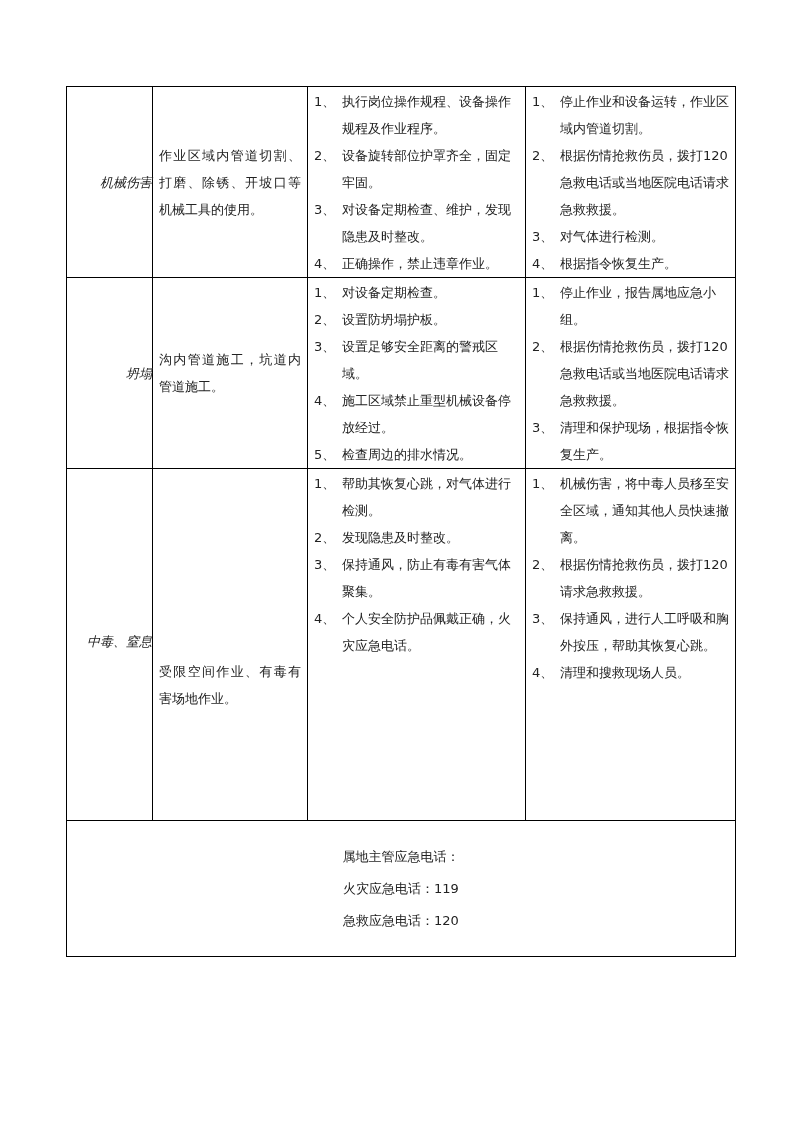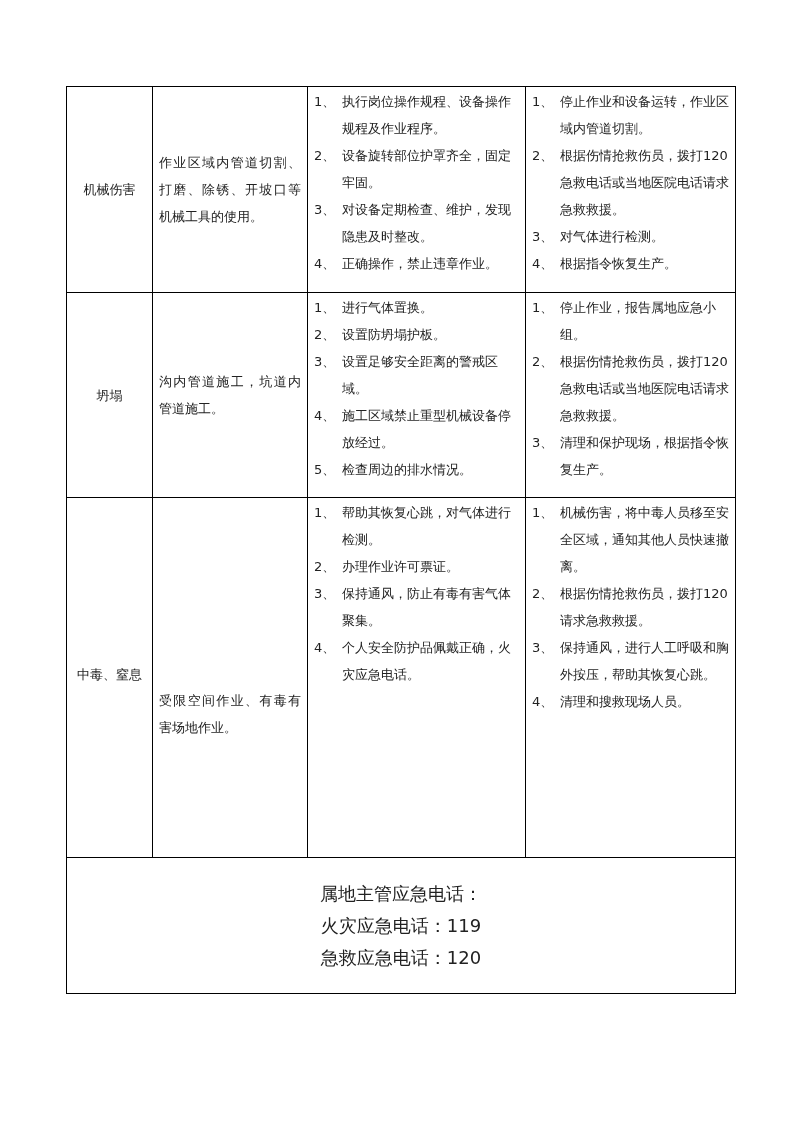--- a/index.html
+++ b/index.html
@@ -1,33 +1,33 @@
 <!DOCTYPE html>
 <html><head>
 <meta charset="utf-8">
 <style>
   html, body { margin: 0; padding: 0; background: #ffffff; }
   body { width: 793px; height: 1122px; position: relative; font-family: "DejaVu Sans", sans-serif; color: #222; }
   .tbl { position: absolute; left: 66px; top: 86px; width: 633px; border-collapse: collapse; table-layout: fixed; }
   .tbl td { border: 1.3px solid #000; vertical-align: middle; padding: 0; font-size: 13px; line-height: 27px; }
-  .c-hazard { width: 85px; text-align: center; }
-  .c-scope { width: 142px; padding: 8px 6px !important; text-align: justify; }
+  .c-hazard { width: 85px; text-align: right; font-style: italic; }
+  .c-scope { width: 142px; padding: 0 6px !important; text-align: justify; }
   .c-measure { width: 207px; vertical-align: top !important; padding: 1px 4px 0 6px !important; }
   .c-response { width: 199px; vertical-align: top !important; padding: 1px 4px 0 6px !important; }
   .r1 td { height: 189px; }
   .r2 td { height: 188px; }
   .r3 td { height: 271px; }
   .r3 .c-scope { padding-top: 80px !important; }
   .r3 .c-hazard { padding-bottom: 6px !important; }
   .r4 td { height: 135px; text-align: center; }
   ol.items { list-style: none; margin: 0; padding: 0; }
   ol.items li { display: flex; }
   ol.items li .num { flex: 0 0 28px; }
   ol.items li .txt { flex: 1; }
-  .contact-line { line-height: 32px; font-size: 18px; }
+  .contact-line { line-height: 32px; font-size: 13px; }
 </style>
 </head>
 <body>
 
 <table class="tbl">
   <tbody>
       <tr class="r1">
     <td class="c-hazard">机械伤害</td>
     <td class="c-scope">作业区域内管道切割、打磨、除锈、开坡口等机械工具的使用。</td>
     <td class="c-measure">
@@ -71,21 +71,21 @@
       </ol>
     </td>
   </tr>
   <tr class="r2">
     <td class="c-hazard">坍塌</td>
     <td class="c-scope">沟内管道施工，坑道内管道施工。</td>
     <td class="c-measure">
       <ol class="items">
         <li>
               <span class="num">1、</span>
-              <span class="txt">进行气体置换。</span>
+              <span class="txt">对设备定期检查。</span>
             </li>
         <li>
               <span class="num">2、</span>
               <span class="txt">设置防坍塌护板。</span>
             </li>
         <li>
               <span class="num">3、</span>
               <span class="txt">设置足够安全距离的警戒区域。</span>
             </li>
         <li>
@@ -119,21 +119,21 @@
     <td class="c-hazard">中毒、窒息</td>
     <td class="c-scope">受限空间作业、有毒有害场地作业。</td>
     <td class="c-measure">
       <ol class="items">
         <li>
               <span class="num">1、</span>
               <span class="txt">帮助其恢复心跳，对气体进行检测。</span>
             </li>
         <li>
               <span class="num">2、</span>
-              <span class="txt">办理作业许可票证。</span>
+              <span class="txt">发现隐患及时整改。</span>
             </li>
         <li>
               <span class="num">3、</span>
               <span class="txt">保持通风，防止有毒有害气体聚集。</span>
             </li>
         <li>
               <span class="num">4、</span>
               <span class="txt">个人安全防护品佩戴正确，火灾应急电话。</span>
             </li>
       </ol>

